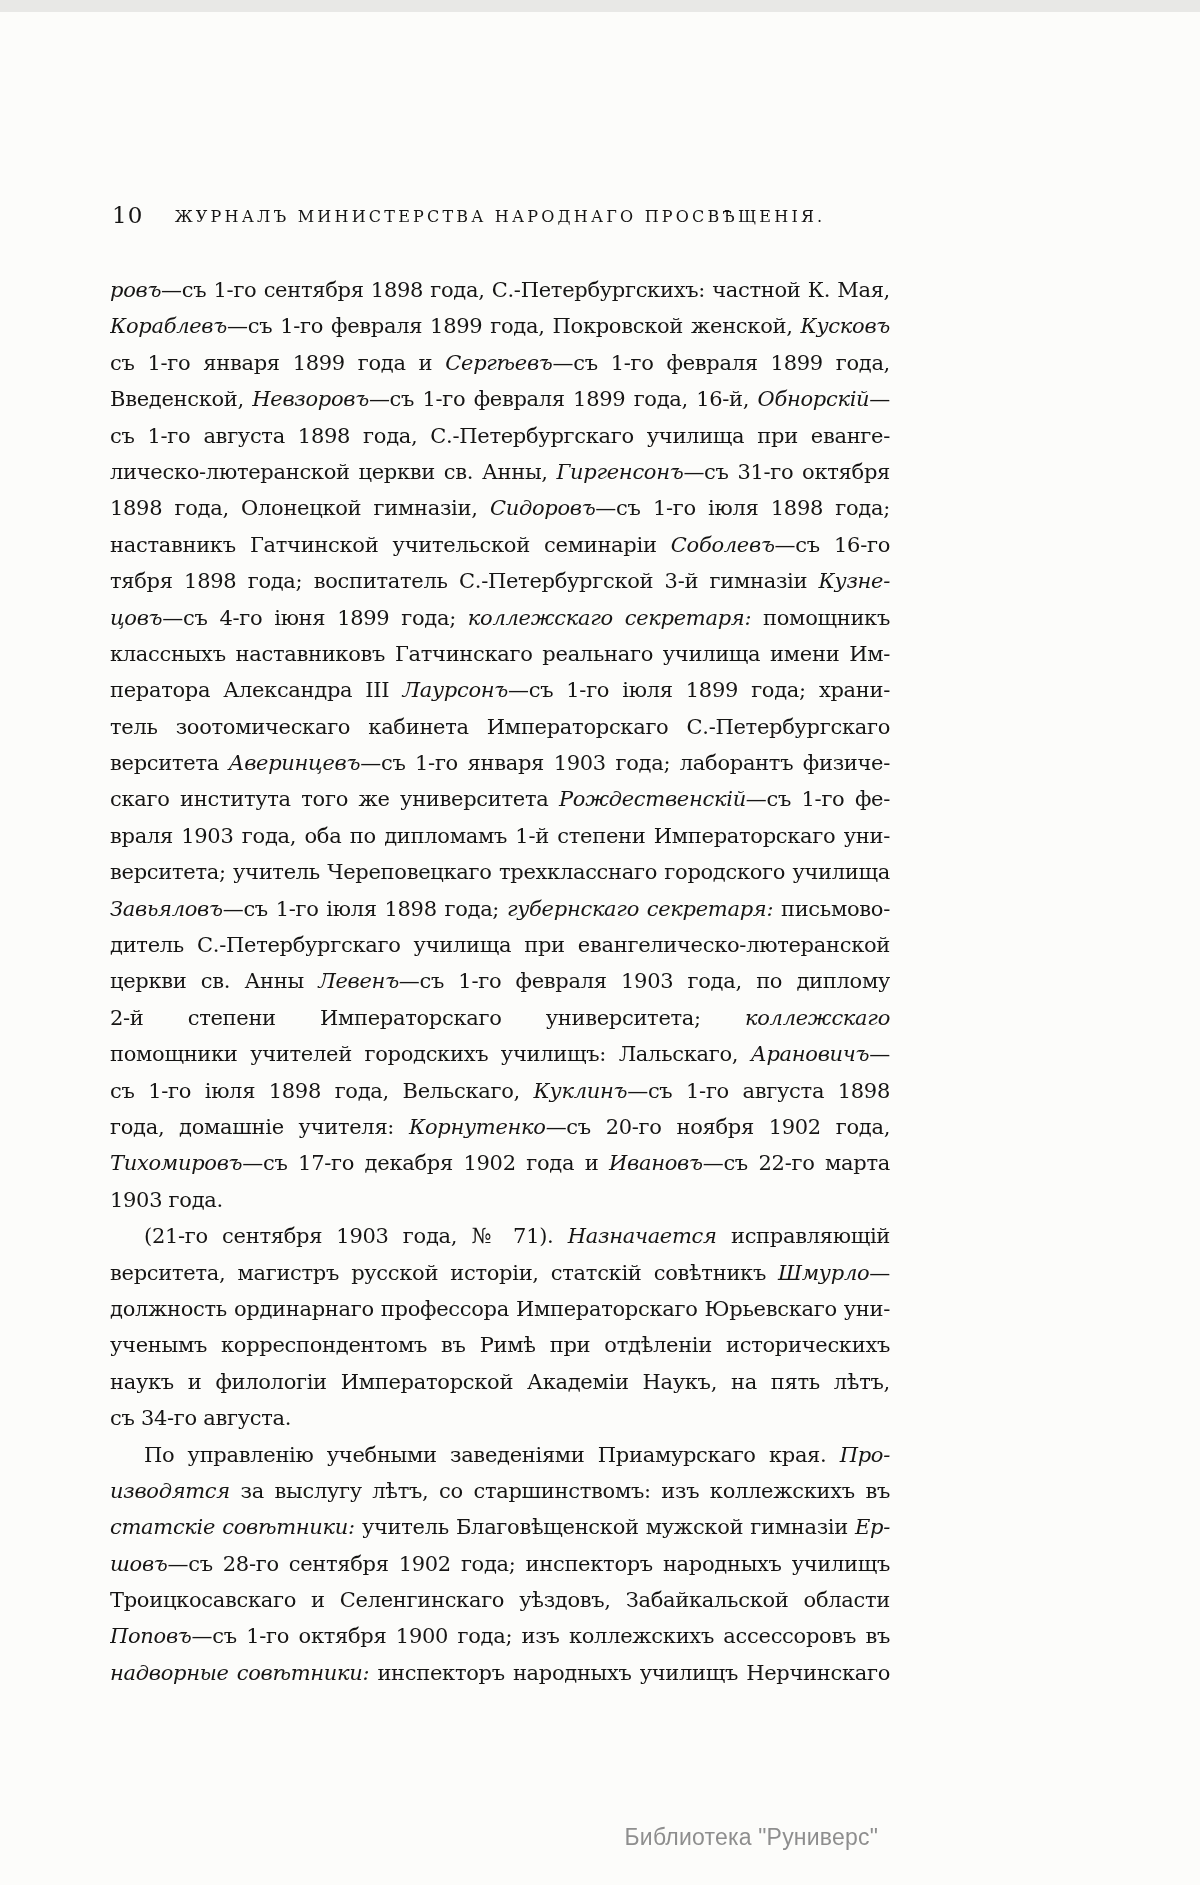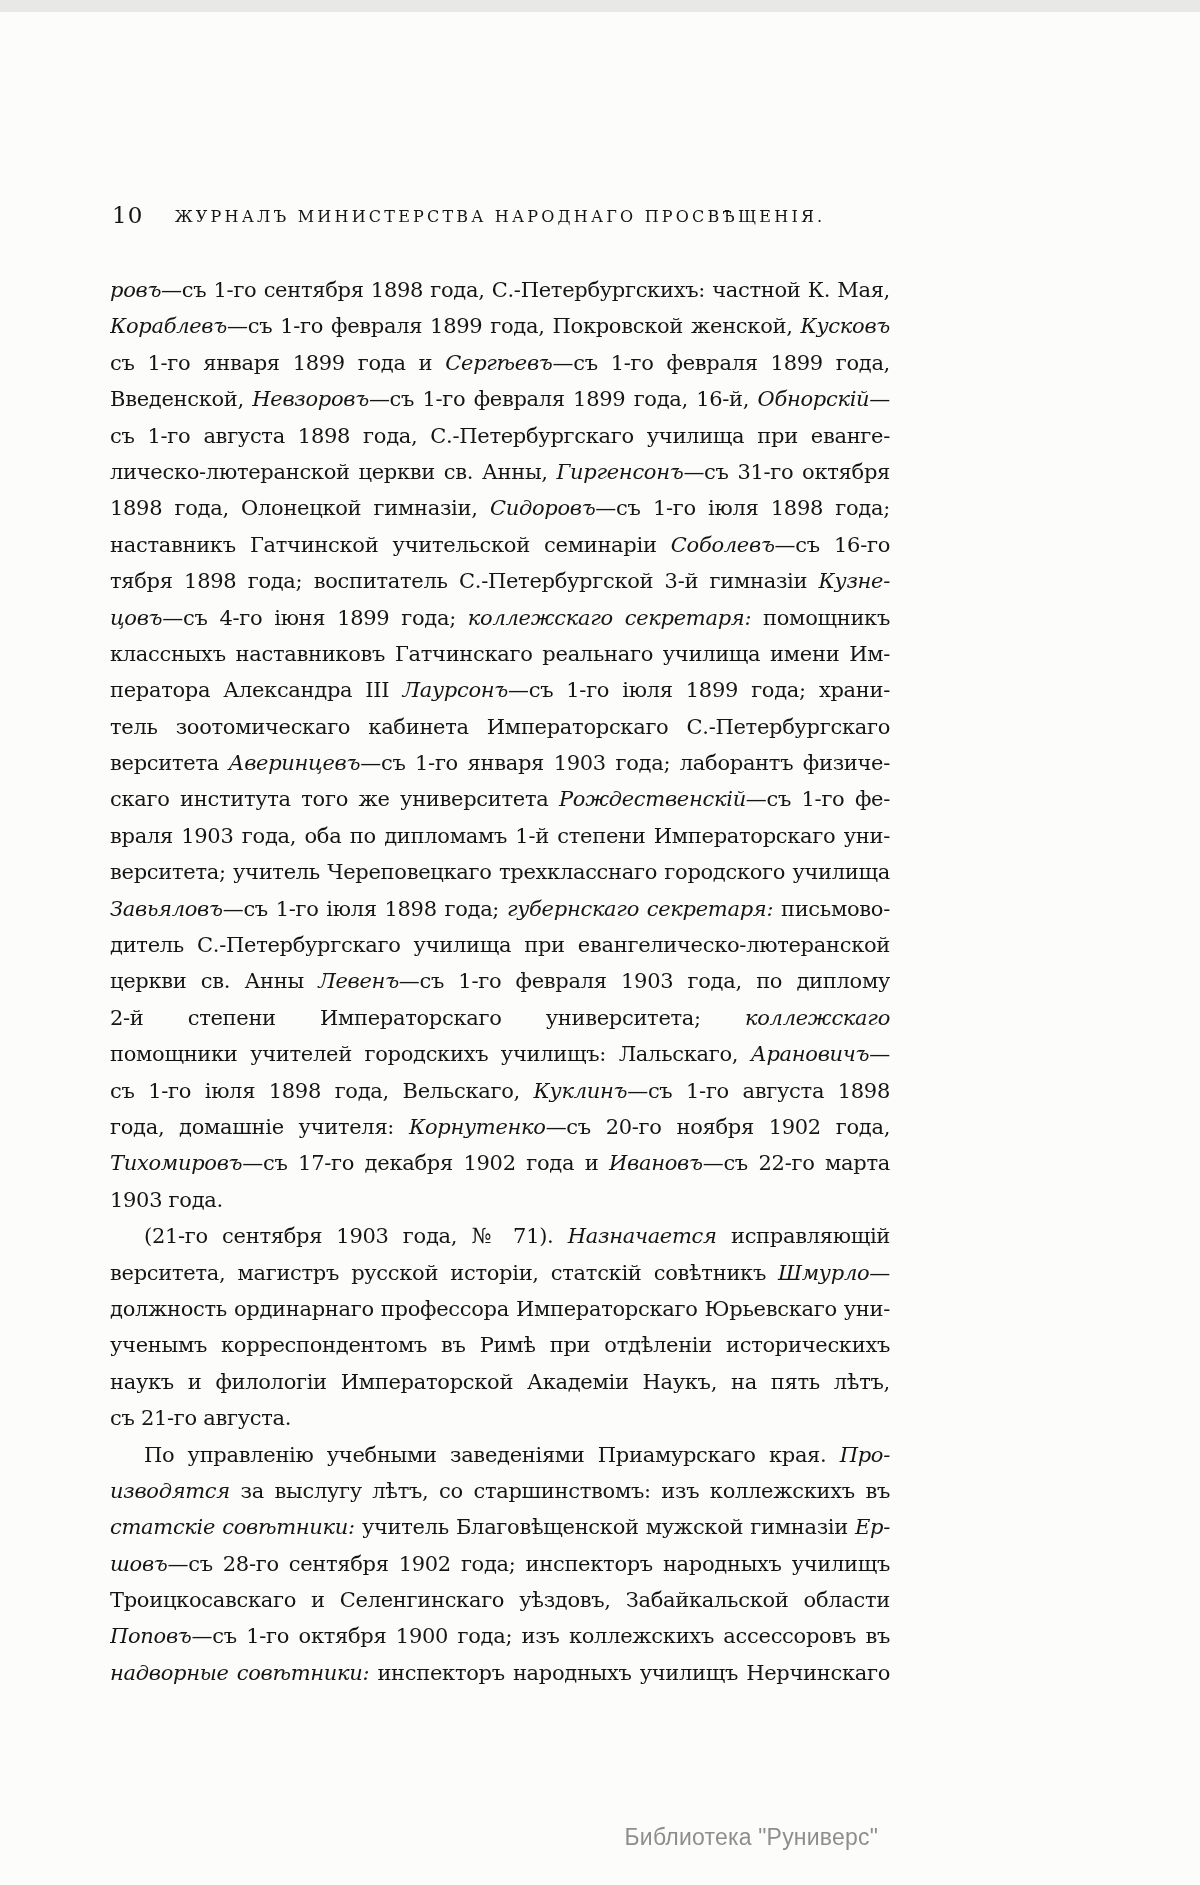--- a/index.html
+++ b/index.html
@@ -104,21 +104,21 @@
           <div class="line"><span>года, домашніе учителя: </span><span class="it">Корнутенко</span><span>—съ 20-го ноября 1902 года,</span></div>
           <div class="line"><span class="it">Тихомировъ</span><span>—съ 17-го декабря 1902 года и </span><span class="it">Ивановъ</span><span>—съ 22-го марта</span></div>
           <div class="line endline"><span>1903 года.</span></div>
         </div>
         <div class="para">
           <div class="line indent"><span>(21-го сентября 1903 года, № 71). </span><span class="it">Назначается</span><span> исправляющій</span></div>
           <div class="line"><span>верситета, магистръ русской исторіи, статскій совѣтникъ </span><span class="it">Шмурло</span><span>—</span></div>
           <div class="line"><span>должность ординарнаго профессора Императорскаго Юрьевскаго уни-</span></div>
           <div class="line"><span>ученымъ корреспондентомъ въ Римѣ при отдѣленіи историческихъ</span></div>
           <div class="line"><span>наукъ и филологіи Императорской Академіи Наукъ, на пять лѣтъ,</span></div>
-          <div class="line endline"><span>съ 21-го августа.</span></div>
+          <div class="line endline"><span>съ 34-го августа.</span></div>
         </div>
         <div class="para">
           <div class="line indent"><span>По управленію учебными заведеніями Приамурскаго края. </span><span class="it">Про-</span></div>
           <div class="line"><span class="it">изводятся</span><span> за выслугу лѣтъ, со старшинствомъ: изъ коллежскихъ въ</span></div>
           <div class="line"><span class="it">статскіе совѣтники:</span><span> учитель Благовѣщенской мужской гимназіи </span><span class="it">Ер-</span></div>
           <div class="line"><span class="it">шовъ</span><span>—съ 28-го сентября 1902 года; инспекторъ народныхъ училищъ</span></div>
           <div class="line"><span>Троицкосавскаго и Селенгинскаго уѣздовъ, Забайкальской области</span></div>
           <div class="line"><span class="it">Поповъ</span><span>—съ 1-го октября 1900 года; изъ коллежскихъ ассессоровъ въ</span></div>
           <div class="line"><span class="it">надворные совѣтники:</span><span> инспекторъ народныхъ училищъ Нерчинскаго</span></div>
         </div>

